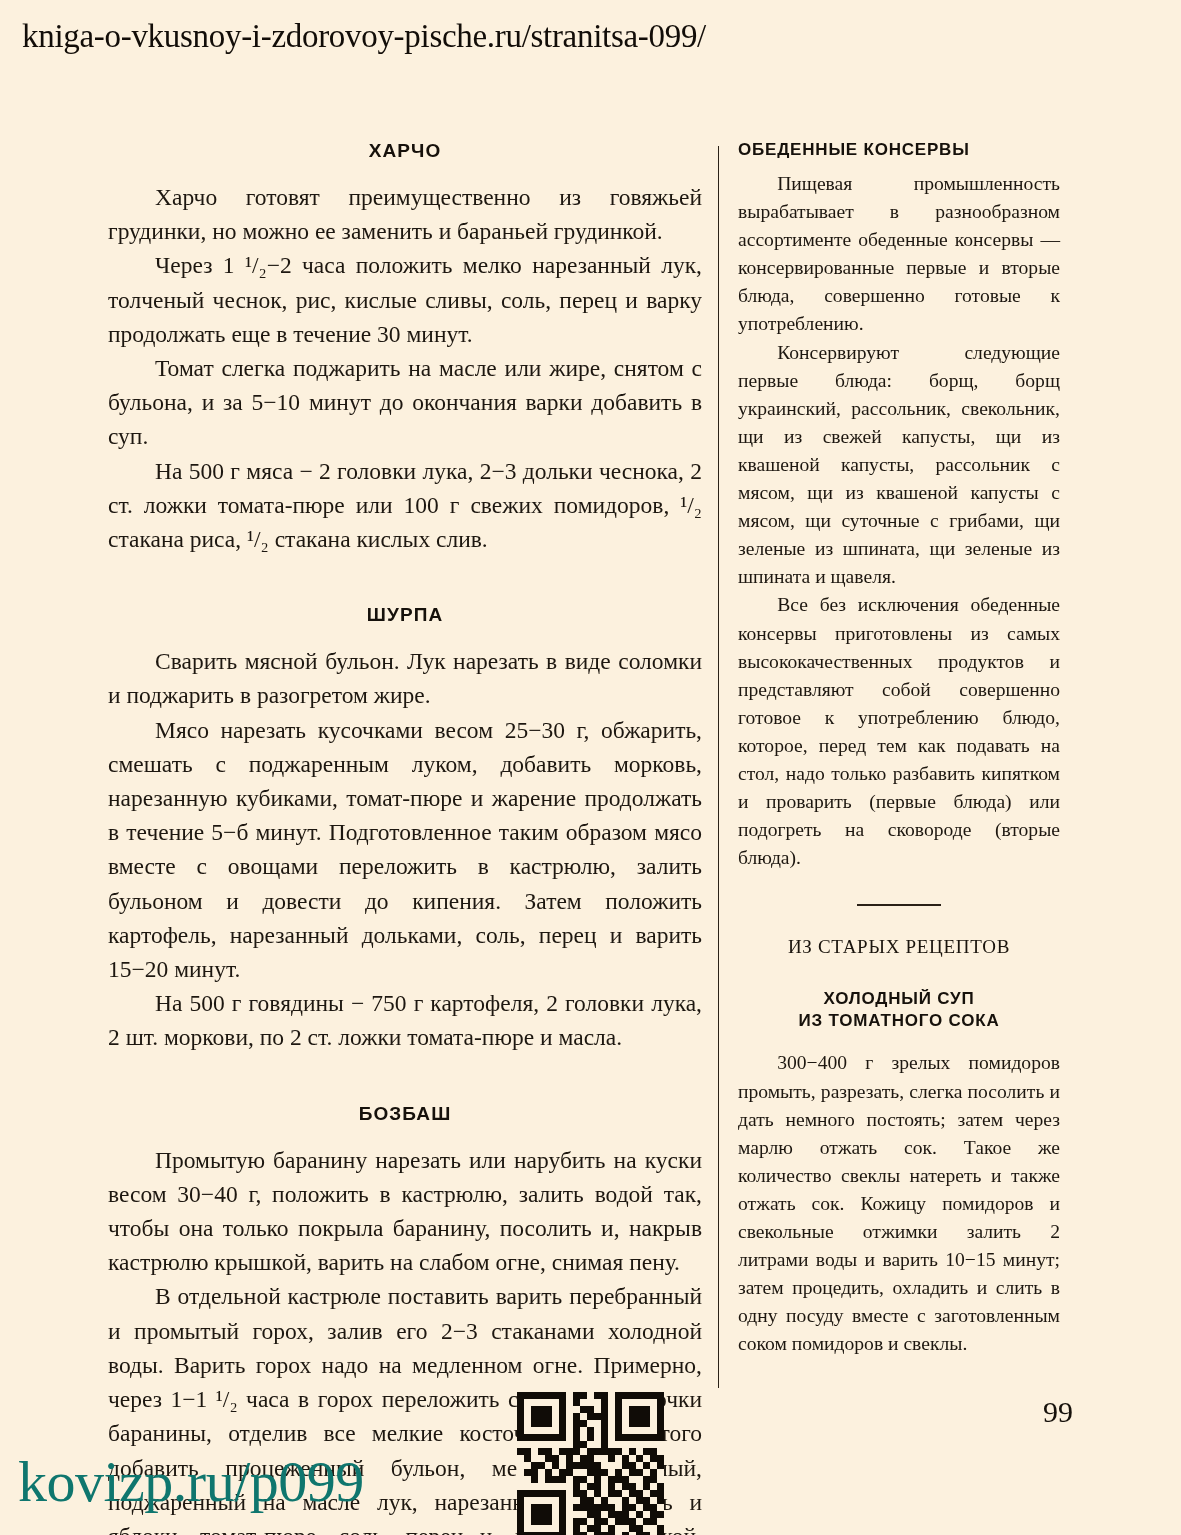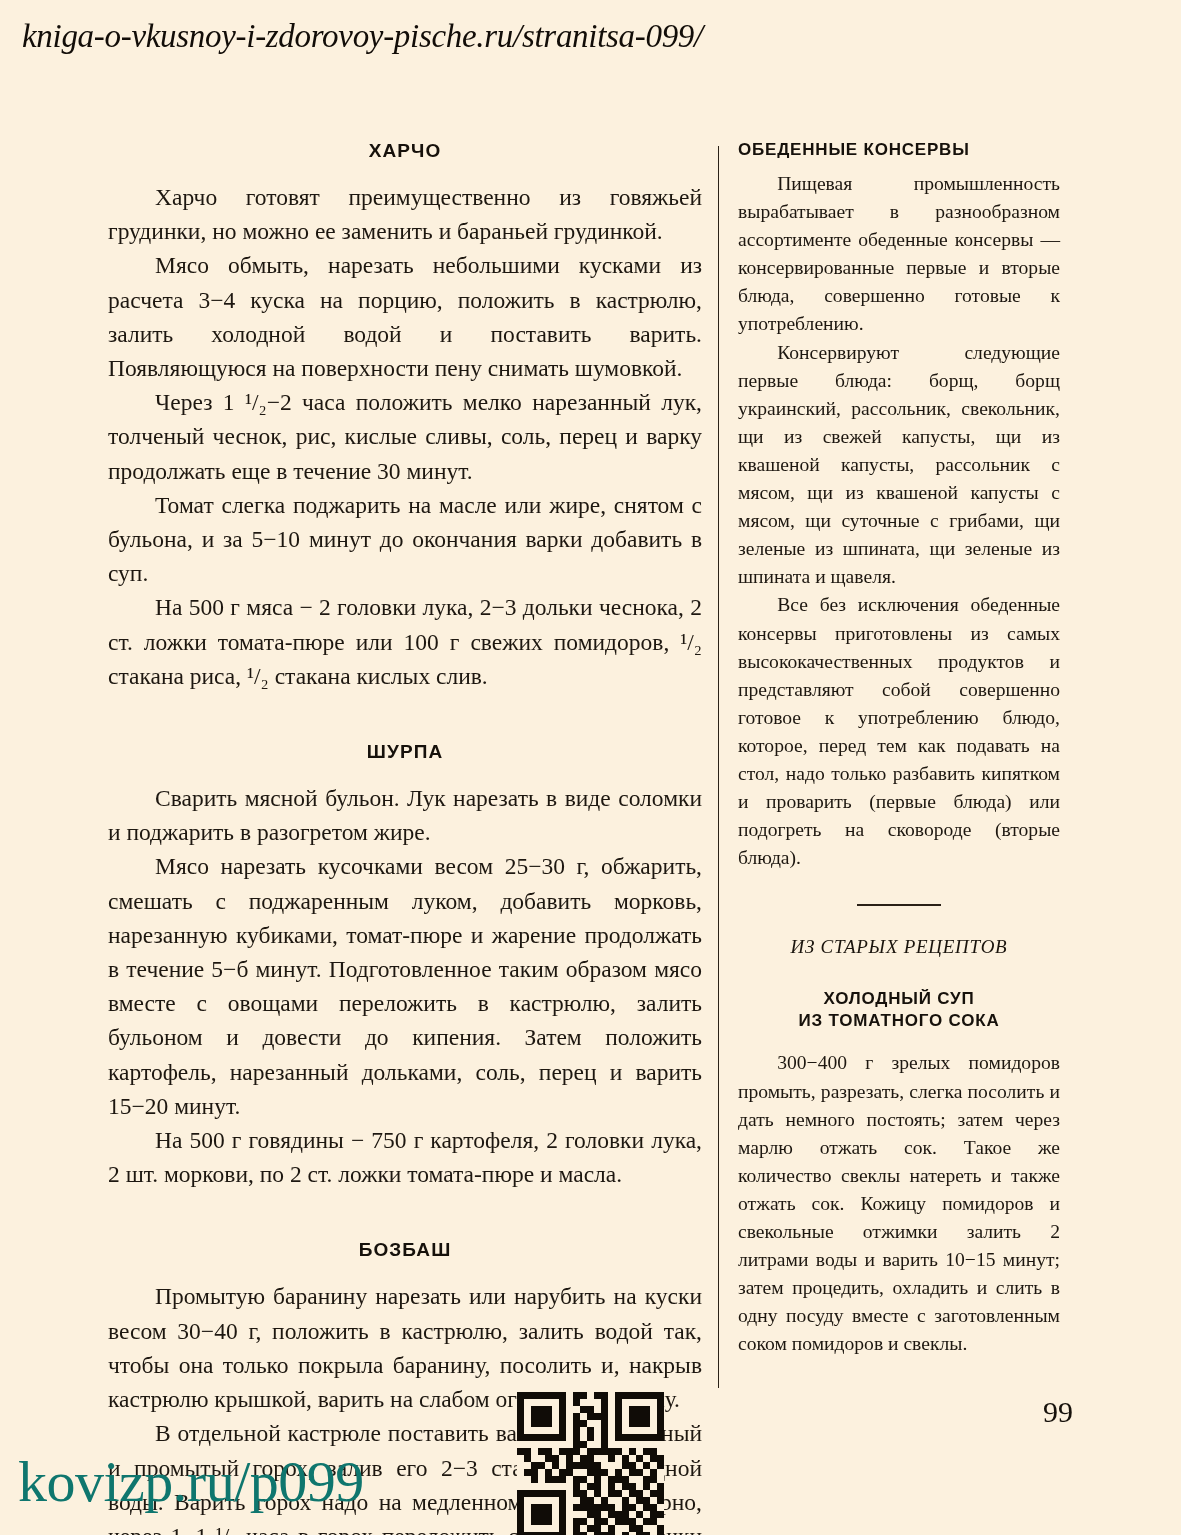--- a/index.html
+++ b/index.html
@@ -17,21 +17,20 @@
   
   #top-url {
     position: absolute;
     left: 22px;
     top: 18px;
     font-family: "Liberation Serif", "DejaVu Serif", serif;
     font-size: 33px;
     letter-spacing: -0.3px;
     color: #120d08;
     white-space: nowrap;
-    font-style: italic;
   }
 
   
   #page {
     position: absolute;
     left: 0;
     top: 0;
     width: 1181px;
     height: 1272px;
   }
@@ -77,21 +76,20 @@
     font-weight: bold;
     font-size: 17px;
     letter-spacing: 0.8px;
     margin: 0 0 10px 0;
     color: #16110b;
   }
 
   .old-recipes-label {
     text-align: center;
     font-family: "Liberation Serif", "DejaVu Serif", serif;
-    font-style: italic;
     font-size: 19px;
     letter-spacing: 0.7px;
     margin: 30px 0 30px 0;
     color: #1a140d;
   }
 
   .subtitle-2line {
     text-align: center;
     font-family: "Liberation Sans", "DejaVu Sans", sans-serif;
     font-weight: bold;
@@ -180,21 +178,20 @@
 </div>
 
 <div id="page">
 
   <div id="col-divider"></div>
 
   <div id="col-left">
 
     <h2 class="recipe-title">ХАРЧО</h2>
     <p class="para">Харчо готовят преимущественно из говяжьей грудинки, но можно ее заменить и бараньей грудинкой.</p>
-    <p class="para">Мясо обмыть, нарезать небольшими кусками из расчета 3−4 куска на порцию, положить в кастрюлю, залить холодной водой и поставить варить. Появляющуюся на поверхности пену снимать шумовкой.</p>
     <p class="para">Через 1 ¹/₂−2 часа положить мелко нарезанный лук, толченый чеснок, рис, кислые сливы, соль, перец и варку продолжать еще в течение 30 минут.</p>
     <p class="para">Томат слегка поджарить на масле или жире, снятом с бульона, и за 5−10 минут до окончания варки добавить в суп.</p>
     <p class="para">На 500 г мяса − 2 головки лука, 2−3 дольки чеснока, 2 ст. ложки томата-пюре или 100 г свежих помидоров, ¹/₂ стакана риса, ¹/₂ стакана кислых слив.</p>
 
     <h2 class="recipe-title spaced-above">ШУРПА</h2>
     <p class="para">Сварить мясной бульон. Лук нарезать в виде соломки и поджарить в разогретом жире.</p>
     <p class="para">Мясо нарезать кусочками весом 25−30 г, обжарить, смешать с поджаренным луком, добавить морковь, нарезанную кубиками, томат-пюре и жарение продолжать в течение 5−б минут. Подготовленное таким образом мясо вместе с овощами переложить в кастрюлю, залить бульоном и довести до кипения. Затем положить картофель, нарезанный дольками, соль, перец и варить 15−20 минут.</p>
     <p class="para">На 500 г говядины − 750 г картофеля, 2 головки лука, 2 шт. моркови, по 2 ст. ложки томата-пюре и масла.</p>
 
     <h2 class="recipe-title spaced-above">БОЗБАШ</h2>

